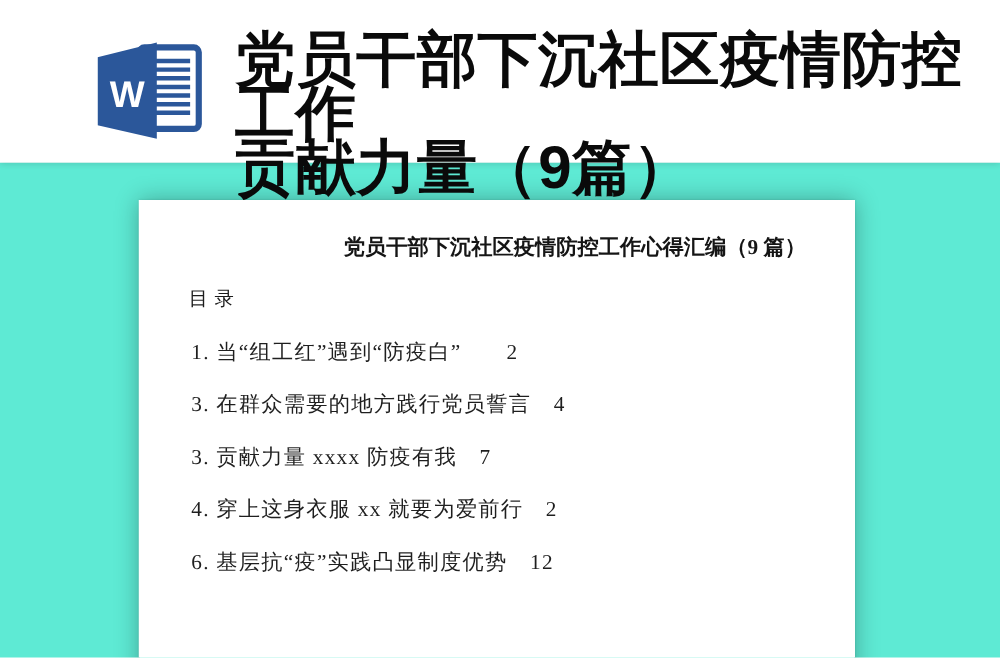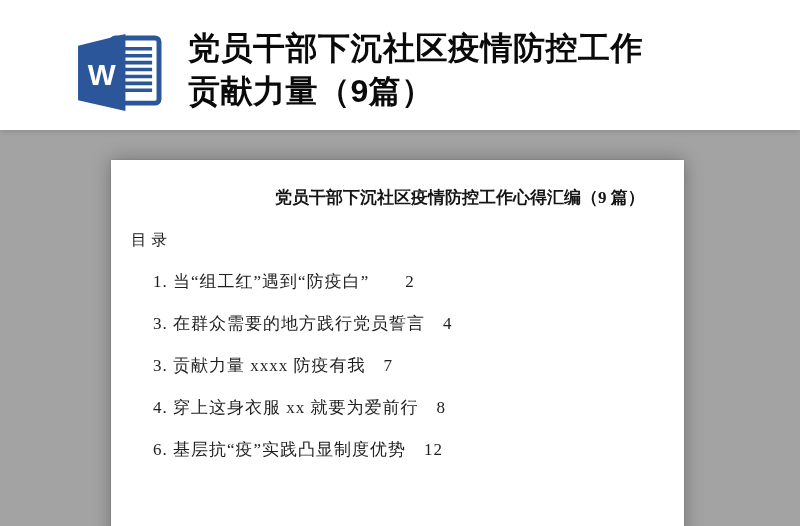--- a/index.html
+++ b/index.html
@@ -24,33 +24,33 @@
     position: absolute;
     left: 78px;
     top: 33px;
     width: 85px;
     height: 79px;
   }
   .header-title {
     position: absolute;
     left: 188px;
     top: 27px;
-    font-size: 32px;
+    font-size: 48px;
     line-height: 43px;
     font-weight: 700;
     color: #0a0a0a;
     letter-spacing: 0.5px;
     font-family: "Liberation Sans", "DejaVu Sans", sans-serif;
   }
   .preview-area {
     position: absolute;
     left: 0; top: 130px;
     width: 800px;
     height: 396px;
-    background: #a3a3a3;
+    background: #5eead4;
     overflow: hidden;
     z-index: 1;
   }
   .doc-page {
     position: absolute;
     left: 111px;
     top: 30px;
     width: 573px;
     height: 430px;
     background: #ffffff;
@@ -61,21 +61,21 @@
   .doc-title {
     padding-top: 27px;
     margin-left: 164px;
     font-size: 17px;
     line-height: 21px;
     font-weight: 700;
     color: #151515;
     white-space: pre;
   }
   .toc-label {
-    margin: 24px 0 0 20px;
+    margin: 24px 0 0 40px;
     font-size: 15.5px;
     line-height: 16px;
     letter-spacing: 5px;
     white-space: pre;
   }
   .toc-row {
     margin: 26px 0 0 42px;
     font-size: 17px;
     line-height: 16px;
     letter-spacing: 1px;
@@ -109,16 +109,16 @@
   </div>
 </div>
 
 <div class="preview-area">
   <div class="doc-page">
     <div class="doc-title">党员干部下沉社区疫情防控工作心得汇编（9 篇）</div>
     <div class="toc-label">目录</div>
     <div class="toc-row">1. 当“组工红”遇到“防疫白”　　2</div>
     <div class="toc-row">3. 在群众需要的地方践行党员誓言　4</div>
     <div class="toc-row">3. 贡献力量 xxxx 防疫有我　7</div>
-    <div class="toc-row">4. 穿上这身衣服 xx 就要为爱前行　8</div>
+    <div class="toc-row">4. 穿上这身衣服 xx 就要为爱前行　2</div>
     <div class="toc-row">6. 基层抗“疫”实践凸显制度优势　12</div>
   </div>
 </div>
 
 </body></html>

